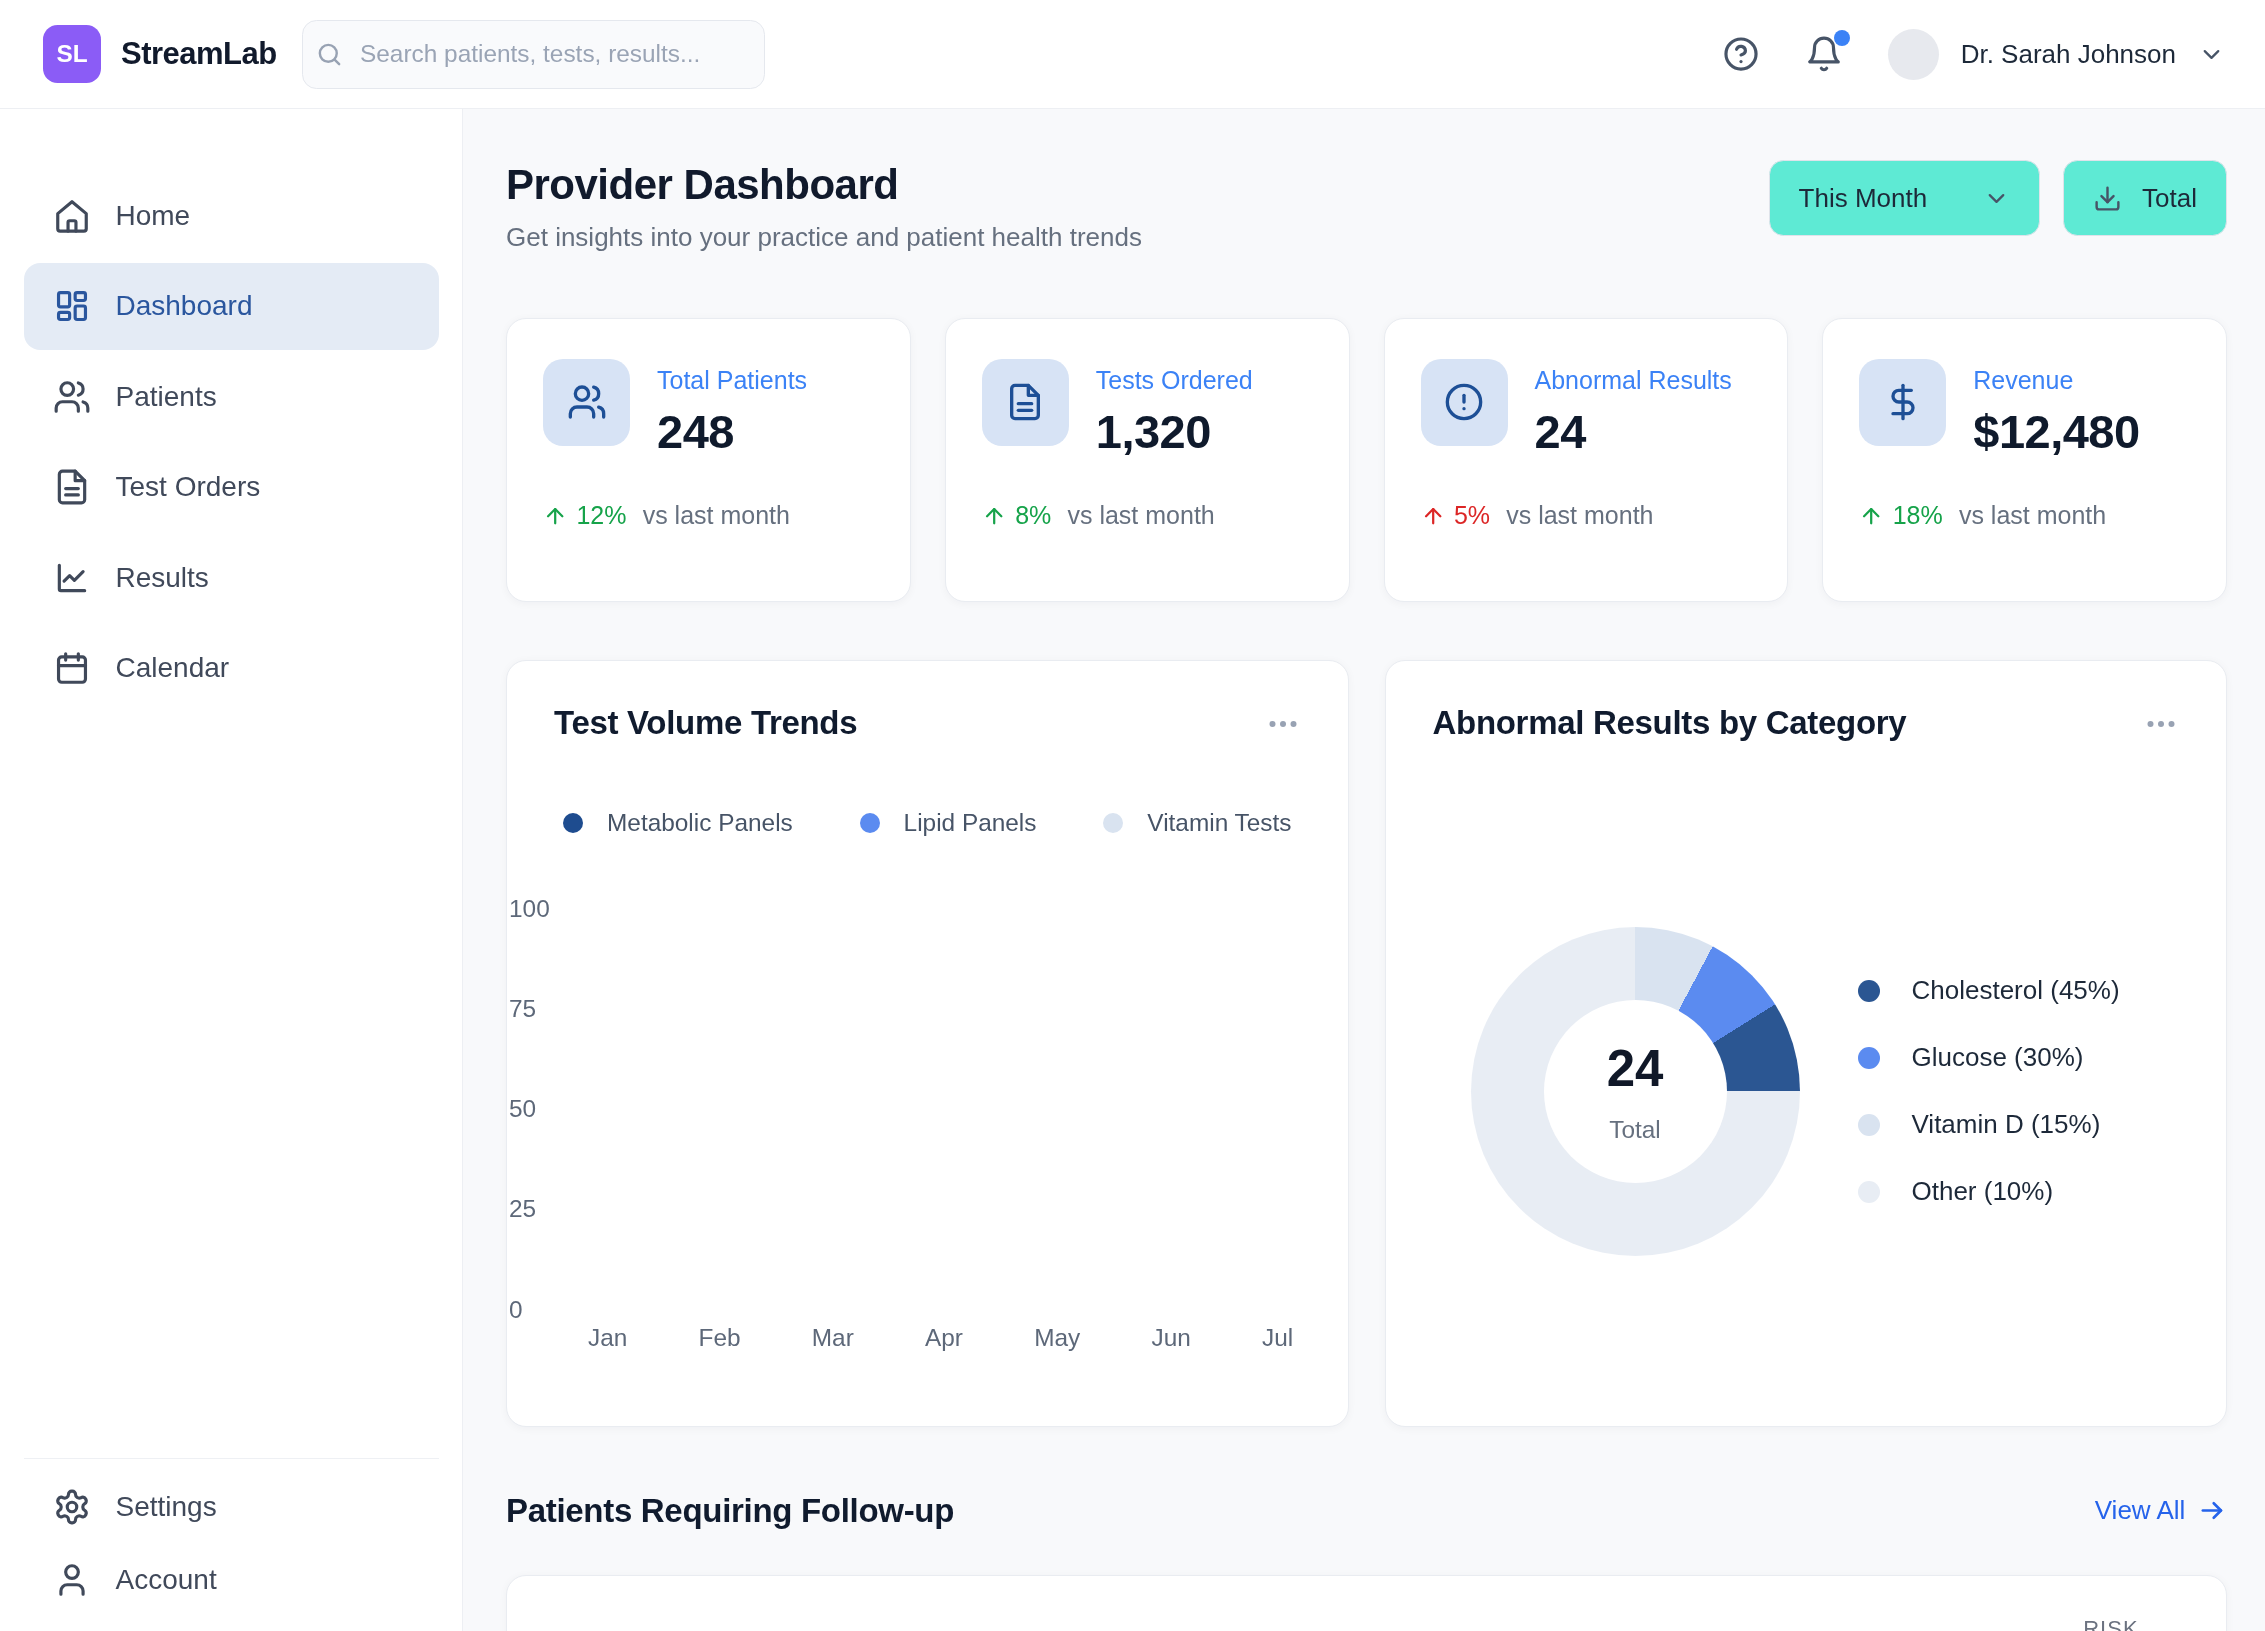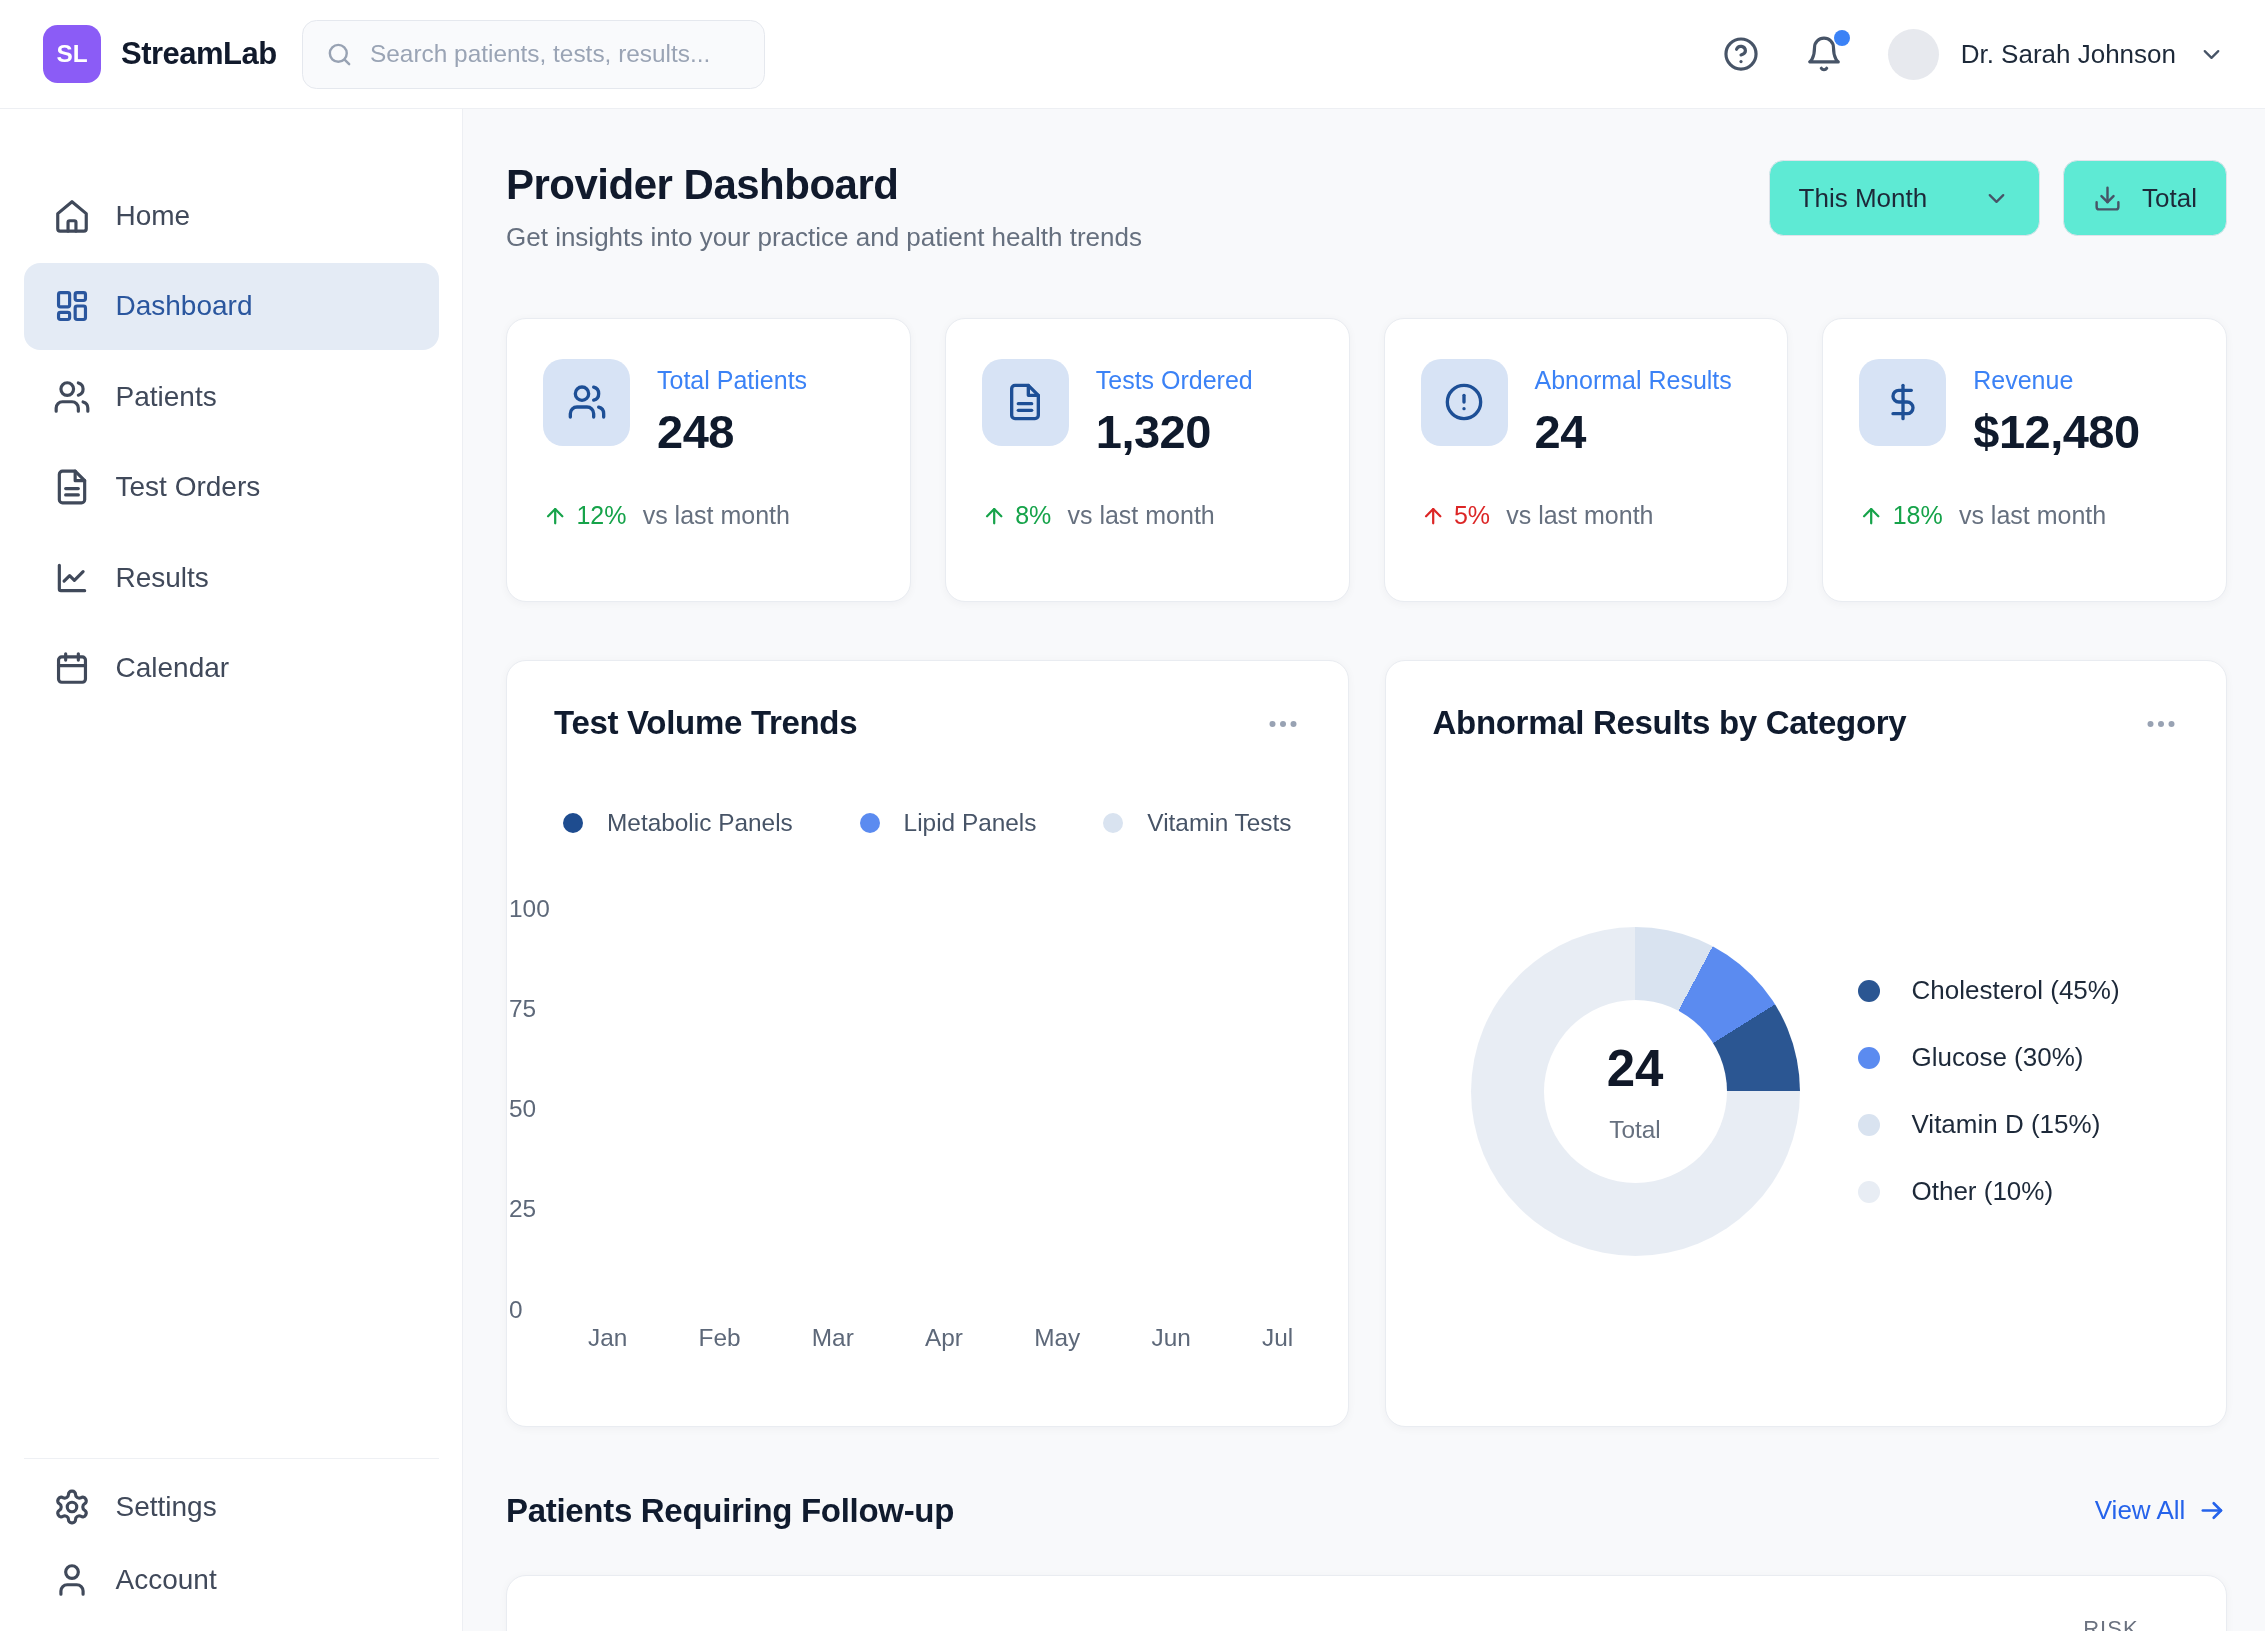--- a/index.html
+++ b/index.html
@@ -17,21 +17,21 @@
     border-bottom:1.8px solid #edeff3; display:flex; align-items:center;
     padding:0 40px 0 43px; z-index:10;
   }
   .logo {
     width:58px; height:58px; border-radius:14.5px; background:#8b5cf6; color:#fff;
     font-weight:700; font-size:24.4px; display:flex; align-items:center; justify-content:center;
   }
   .brand-name { font-size:31px; font-weight:700; color:#111a2c; margin-left:20px; letter-spacing:-0.5px; }
   .search {
     margin-left:25px; width:463px; height:69px; border:1.8px solid #e5e8ee; background:#f9fafc;
-    border-radius:14.5px; display:flex; align-items:center; padding:0 22px; gap:16.3px; color:#98a2b3;
+    border-radius:14.5px; display:flex; align-items:center; padding:0 12px; gap:16.3px; color:#98a2b3;
   }
   .search input { flex:1; border:0; background:transparent; outline:none; font-size:24.4px; color:#344054; font-family:inherit; }
   .search input::placeholder { color:#9aa4b5; }
   .top-actions { margin-left:auto; display:flex; align-items:center; gap:45px; color:#475467; }
   .icon-btn { position:relative; background:none; border:0; color:#475467; display:flex; }
   .badge-dot { position:absolute; top:-5.4px; right:-7.2px; width:16.3px; height:16.3px; border-radius:50%; background:#3b82f6; }
   .user-menu { display:flex; align-items:center; gap:22px; background:none; border:0; font-family:inherit; }
   .avatar { width:51px; height:51px; border-radius:50%; background:#e7e9ee; }
   .user-name { font-size:26px; color:#1d2939; }
 

